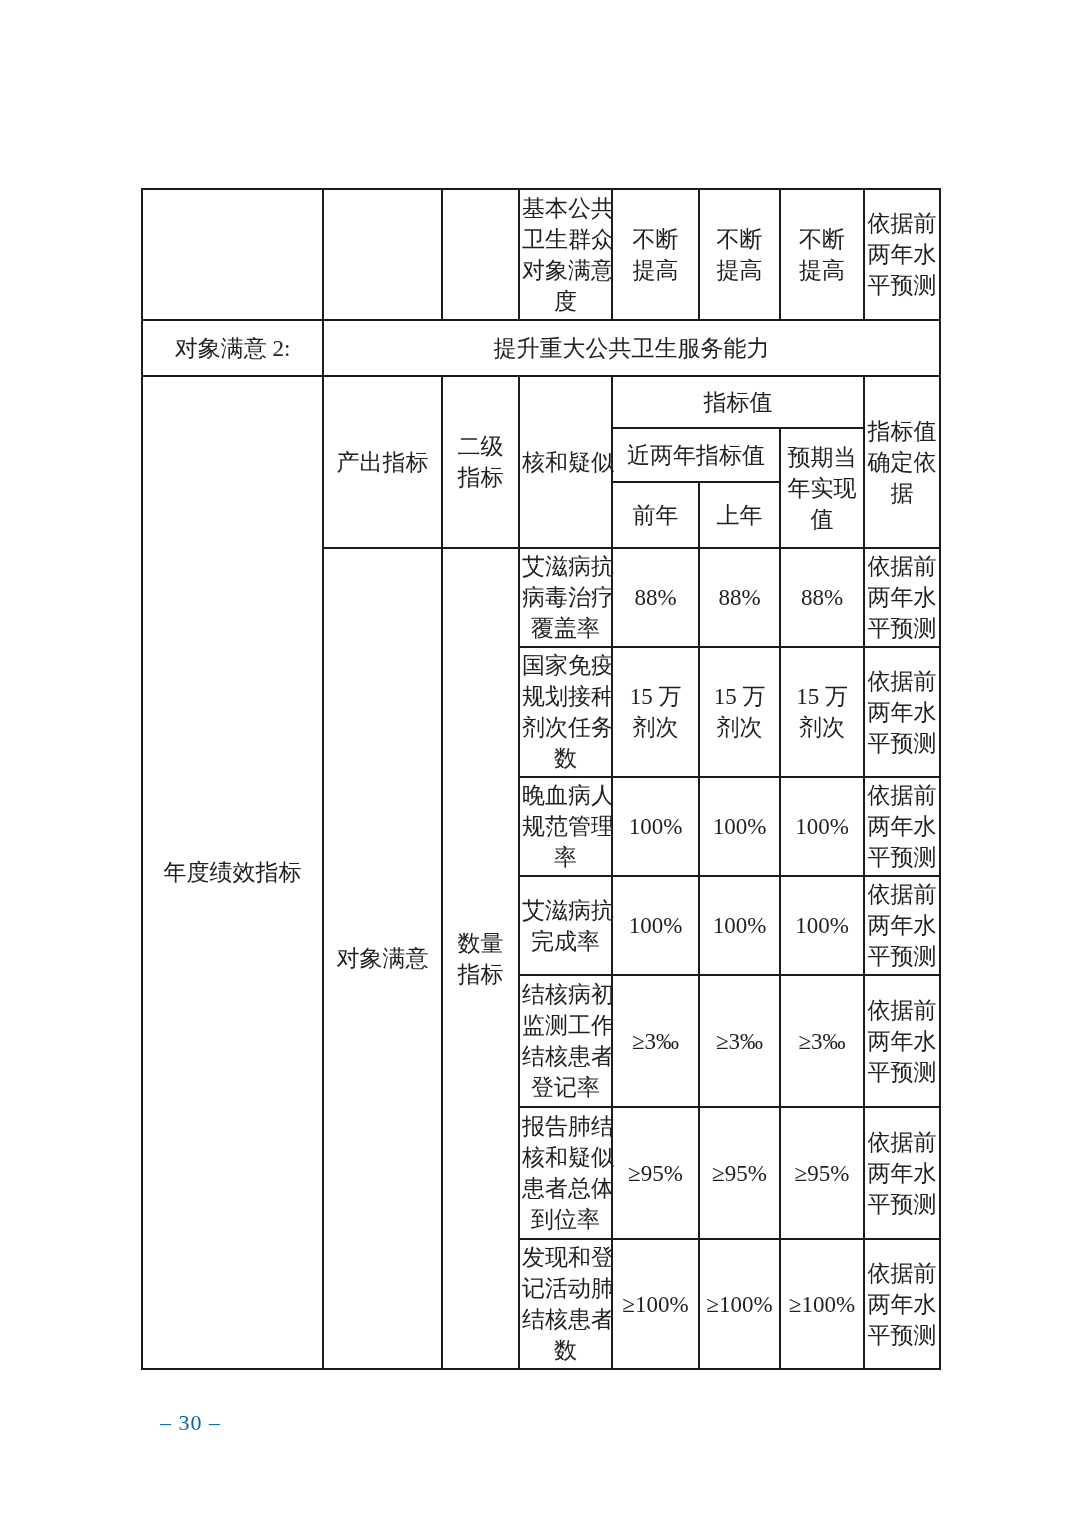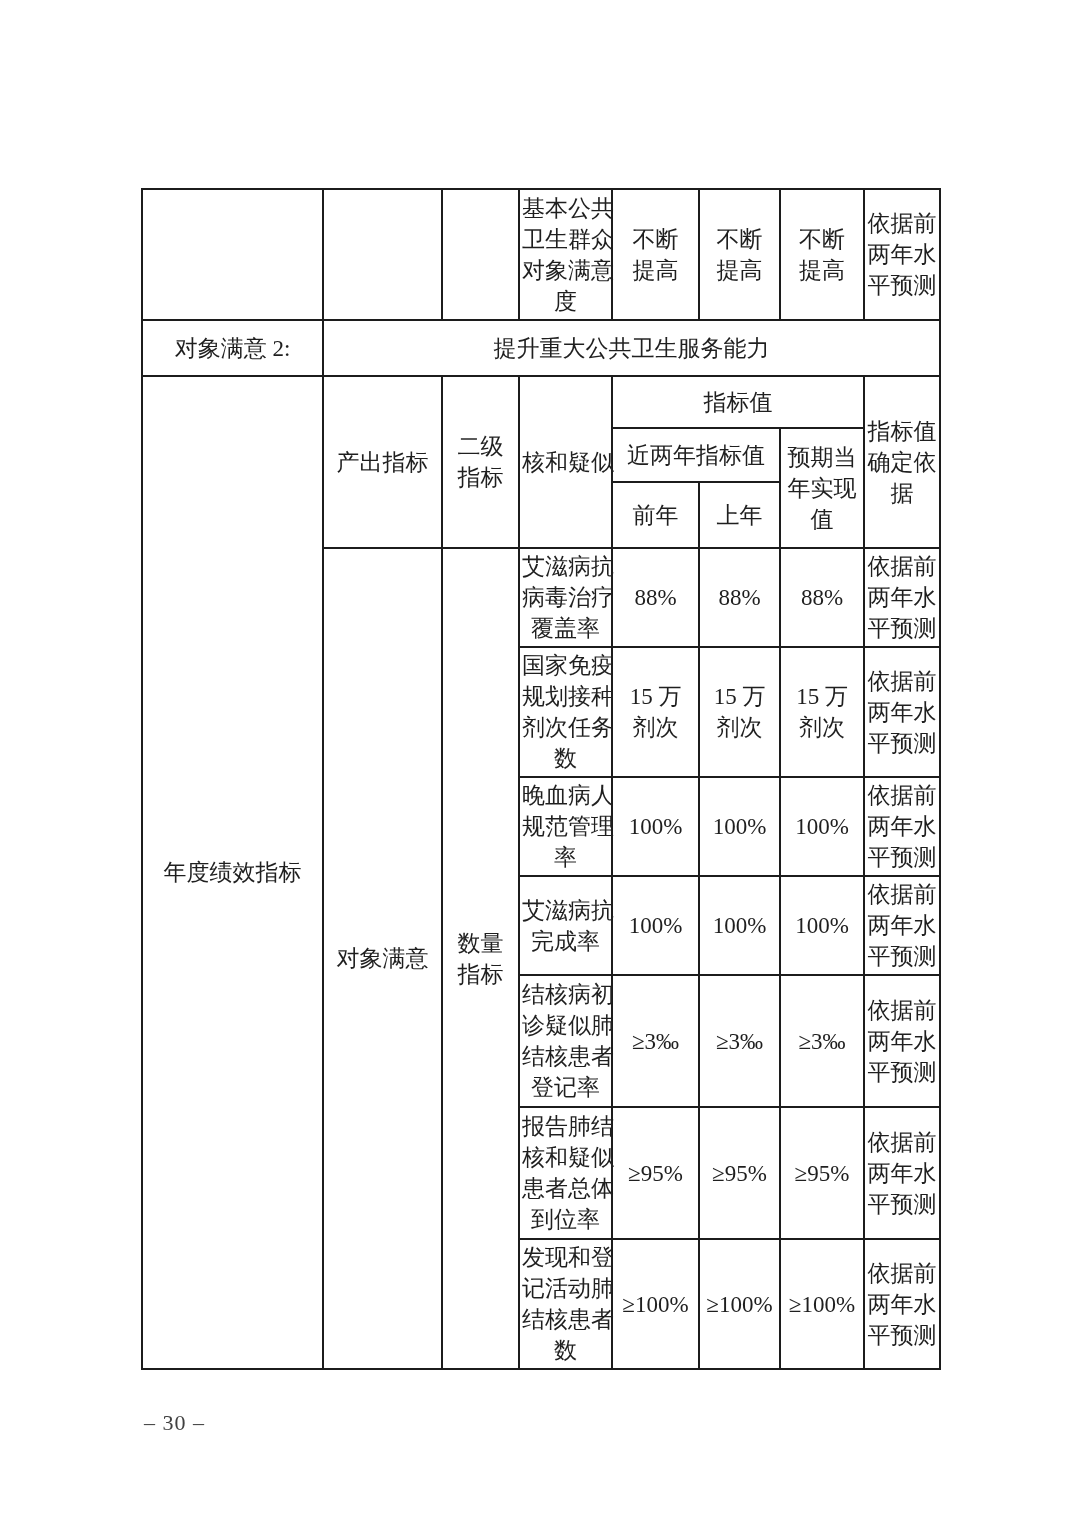--- a/index.html
+++ b/index.html
@@ -33,25 +33,25 @@
     color:#1f1f1f;
   }
   td.goal-label {
     text-align:left;
     padding-left:28px;
     font-size:24px;
   }
   td.goal-value { font-size:24px; }
   .page-number {
     position:absolute;
-    left:144px;
+    left:160px;
     top:1410px;
     font-size:22px;
     letter-spacing:1px;
-    color:#404040;
+    color:#0369a1;
   }
 </style>
 </head>
 <body>
 
 <div class="page">
 
   <table class="perf">
     <colgroup>
       <col style="width:181px">
@@ -162,21 +162,21 @@
       <td>100%</td>
       <td>100%</td>
       <td>100%</td>
       <td>依据前
 两年水
 平预测</td>
     </tr>
 
     <tr style="height:132px">
       <td>结核病初
-诊疑似肺
+监测工作
 结核患者
 登记率</td>
       <td>≥3‰</td>
       <td>≥3‰</td>
       <td>≥3‰</td>
       <td>依据前
 两年水
 平预测</td>
     </tr>
 

